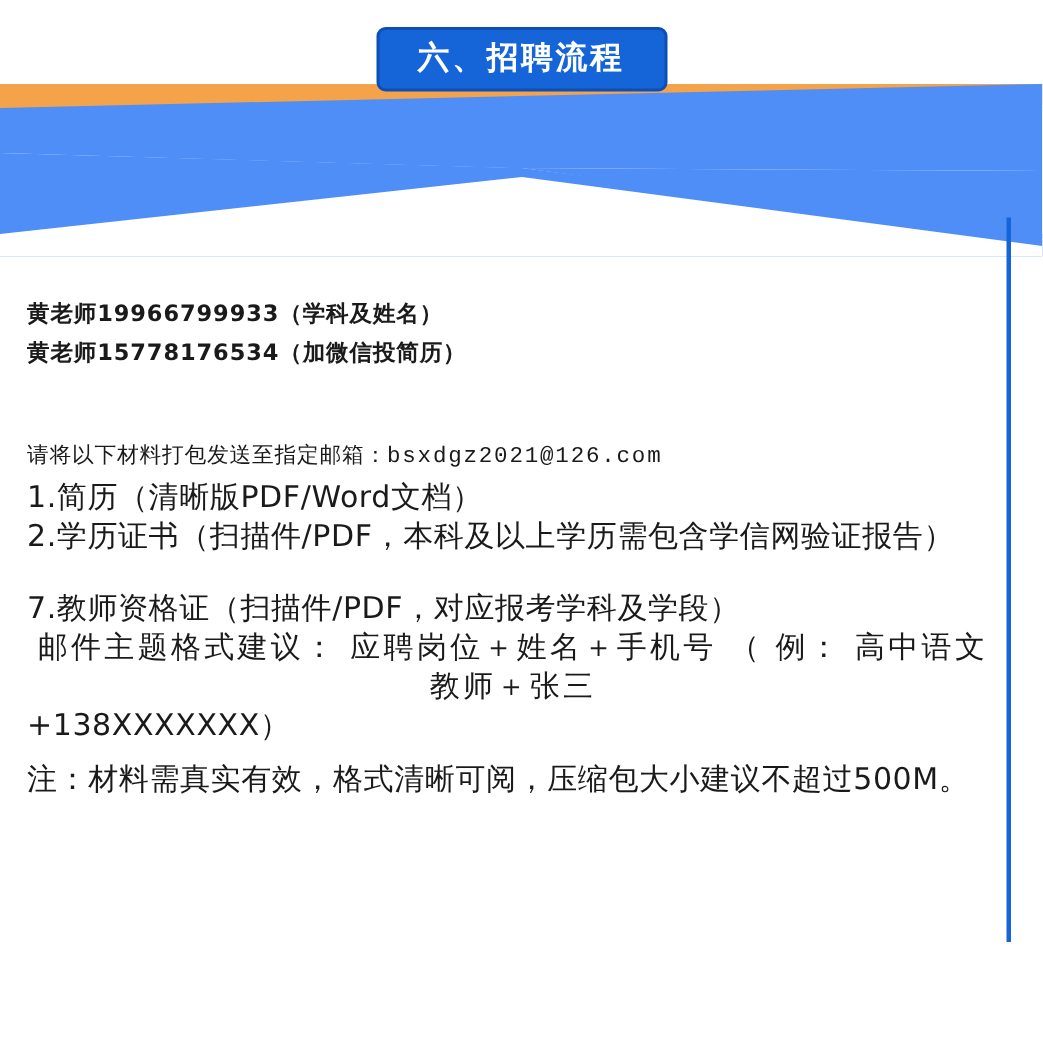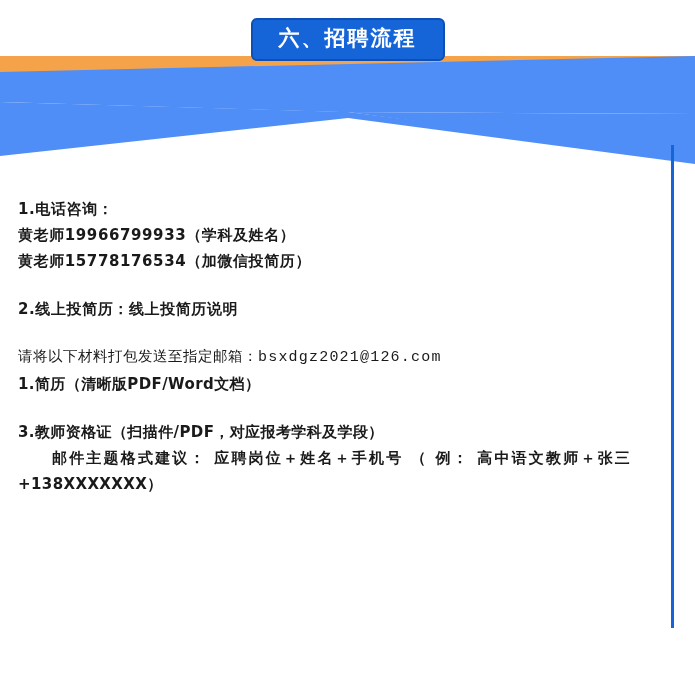--- a/index.html
+++ b/index.html
@@ -73,25 +73,24 @@
   .content {
     position: absolute;
     top: 196px;
     left: 18px;
     width: 648px;
     color: #1a1a1a;
   }
 
   .line {
     font-family: "DejaVu Sans", "Liberation Sans", sans-serif;
-    font-size: 15px;
+    font-size: 20px;
     line-height: 26px;
     letter-spacing: 0.4px;
     white-space: pre-wrap;
-    font-weight: bold;
   }
   .bold {
     font-weight: bold;
     font-size: 15px;
     letter-spacing: 0.6px;
   }
   .gap-sm { height: 10px; }
   .gap-md { height: 22px; }
 
   .email-line {
@@ -131,40 +130,40 @@
 
       <polygon points="0,96 348,57 695,104 695,115 0,115" fill="#4f8ef7"></polygon>
       <polygon points="0,100 0,115 695,115 695,108 348,62" fill="#ffffff"></polygon>
     </svg>
   </div>
 
   <div class="right-rule"></div>
 
   <div class="content">
 
-    <div class="line bold">1.电话咨询：</div>
     <div class="line bold">黄老师19966799933（学科及姓名）</div>
     <div class="line bold">黄老师15778176534（加微信投简历）</div>
 
     <div class="gap-md"></div>
 
-    <div class="line bold">2.线上投简历：线上投简历说明</div>
 
     <div class="gap-md"></div>
 
     <div class="email-line">
       <span>请将以下材料打包发送至指定邮箱：</span><span class="email-addr">bsxdgz2021@126.com</span>
     </div>
 
     <div class="line">1.简历（清晰版PDF/Word文档）</div>
+    <div class="line">2.学历证书（扫描件/PDF，本科及以上学历需包含学信网验证报告）</div>
 
     <div class="gap-md"></div>
 
-    <div class="line">3.教师资格证（扫描件/PDF，对应报考学科及学段）</div>
+    <div class="line">7.教师资格证（扫描件/PDF，对应报考学科及学段）</div>
 
     <div class="line spaced">邮件主题格式建议： 应聘岗位＋姓名＋手机号 （ 例： 高中语文教师＋张三</div>
     <div class="line">+138XXXXXXX）</div>
 
     <div class="gap-sm"></div>
 
+    <div class="line">注：材料需真实有效，格式清晰可阅，压缩包大小建议不超过500M。</div>
 
   </div>
 </div>
 
 </body></html>

